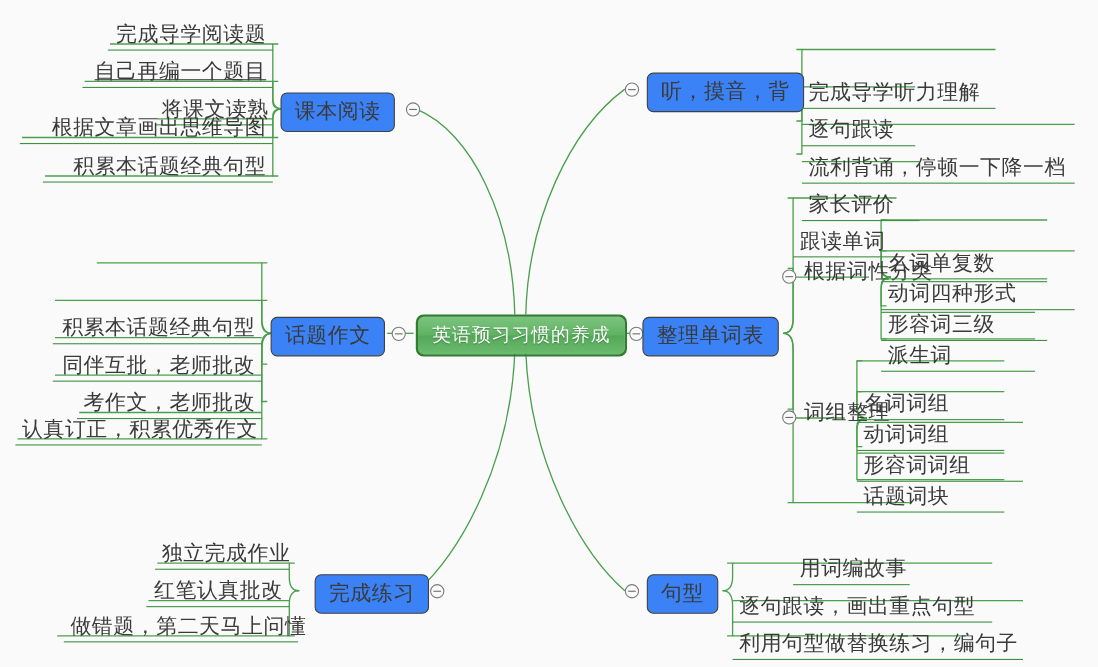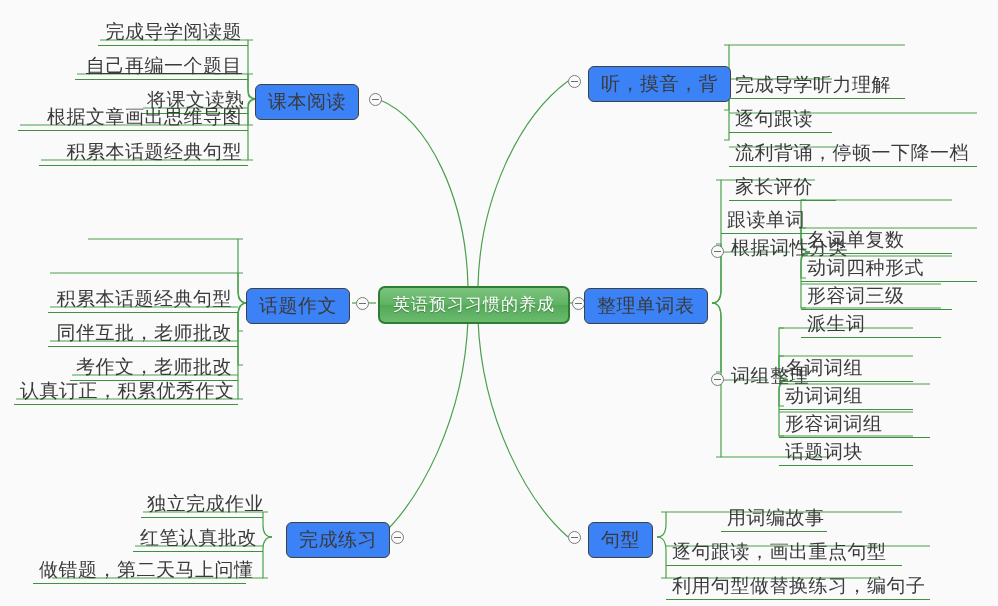--- a/index.html
+++ b/index.html
@@ -291,21 +291,21 @@
     <span>完成练习</span>
   </div>
   <div class="toggle" style="left:391px;top:531px;"></div>
 
   <div class="node leaf left" style="left:141px;top:492px;width:122px;">
     <span>独立完成作业</span>
   </div>
   <div class="node leaf left" style="left:133px;top:526px;width:130px;">
     <span>红笔认真批改</span>
   </div>
-  <div class="node leaf left" style="left:33px;top:558px;width:213px;">
+  <div class="node leaf left" style="left:58px;top:558px;width:213px;">
     <span>做错题，第二天马上问懂</span>
   </div>
 
   <div class="node branch" style="left:588px;top:522px;">
     <span>句型</span>
   </div>
   <div class="toggle" style="left:568px;top:531px;"></div>
 
   <div class="node leaf right" style="left:666px;top:492px;width:236px;">
     <span>逐句跟读，画出重点句型</span>

